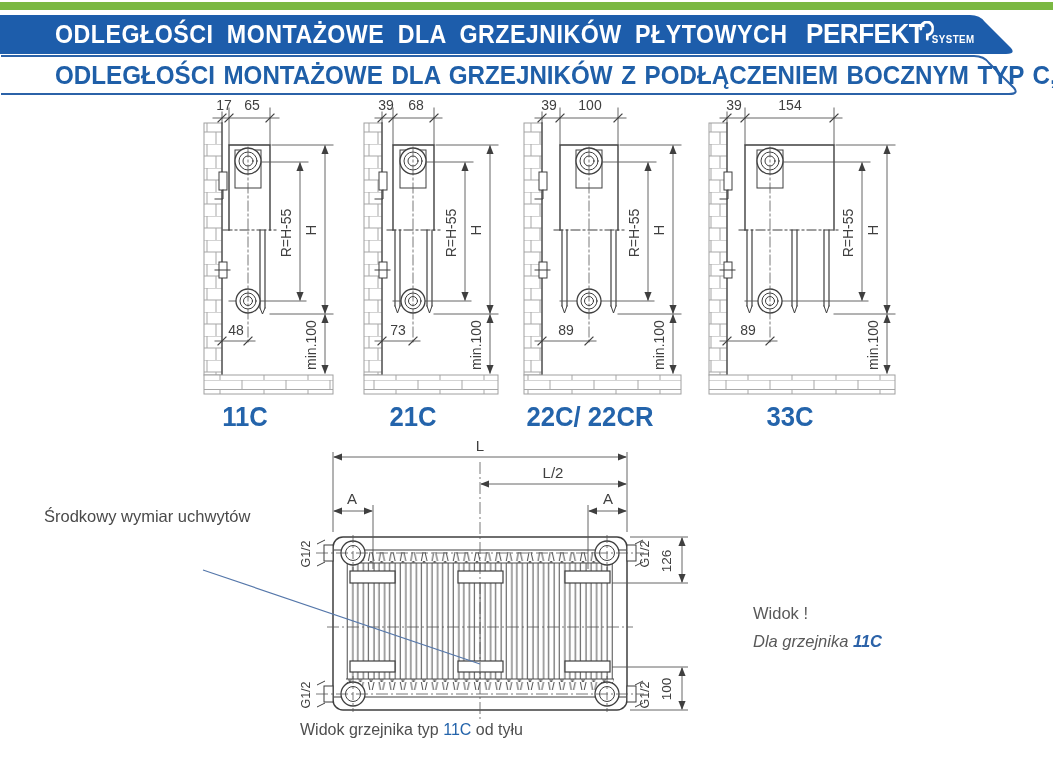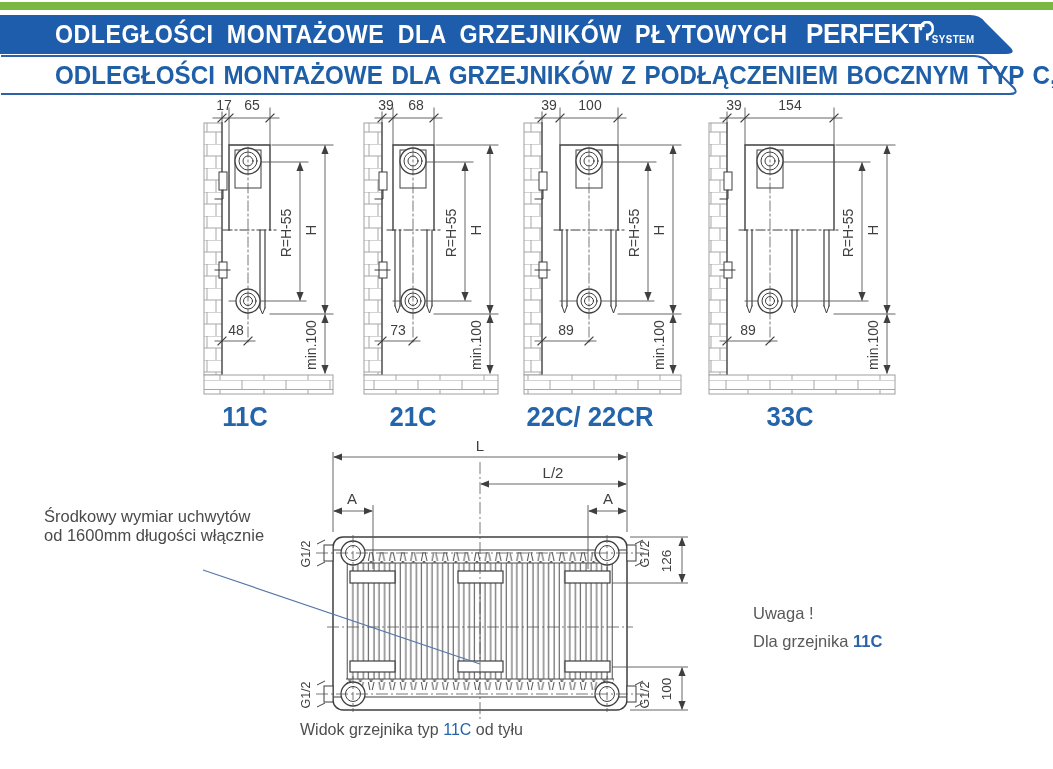--- a/index.html
+++ b/index.html
@@ -16,21 +16,21 @@
                    font-size:26px;font-weight:600;letter-spacing:0;word-spacing:2px;
                    transform:scaleX(.93);transform-origin:0 50%;white-space:nowrap;}
   
   .type-label{top:402px;height:32px;text-align:center;color:#2464ab;font-size:27px;
               font-weight:600;transform:scaleX(.95);}
   
   .note-left{left:44px;top:507px;width:260px;color:#4a4a4a;font-size:16.5px;line-height:19px;}
   .caption{left:300px;top:721px;width:376px;text-align:left;color:#4f4f4f;font-size:16px;}
   .caption .blue{color:#2464ab;}
   .uwaga{left:753px;top:604px;width:280px;color:#595959;font-size:16.5px;line-height:19px;}
-  .uwaga .block{margin-top:9px;}
+  .uwaga .block{margin-top:9px;font-style:italic;}
   .uwaga .blue{color:#2b62a8;font-weight:600;}
   .uwaga .val{color:#333333;font-weight:600;}
   svg text{font-family:"Liberation Sans", sans-serif;}
 </style>
 </head>
 <body>
 
 <div id="stage">
 
   <svg class="abs" style="left:0;top:0;" width="1053" height="100" viewBox="0 0 1053 100">
@@ -360,29 +360,28 @@
     </g>
   </svg>
 
   <div class="abs type-label" style="left:195px;width:100px;">11C</div>
   <div class="abs type-label" style="left:363px;width:100px;">21C</div>
   <div class="abs type-label" style="left:495px;width:190px;">22C/ 22CR</div>
   <div class="abs type-label" style="left:740px;width:100px;">33C</div>
 
   <div class="abs note-left">
     <div>Środkowy wymiar uchwytów</div>
-    <div>od 1600mm długości włącznie</div>
   </div>
 
   <div class="abs caption">
     <span>Widok grzejnika typ </span><span class="blue">11C</span><span> od tyłu</span>
   </div>
 
   <div class="abs uwaga">
-    <div>Uwaga !</div>
+    <div>Widok !</div>
     <div class="block">
       <div><span>Dla grzejnika </span><span class="blue">11C</span></div>
     </div>
     <div class="block">
     </div>
   </div>
 
 </div>
 
 </body></html>

